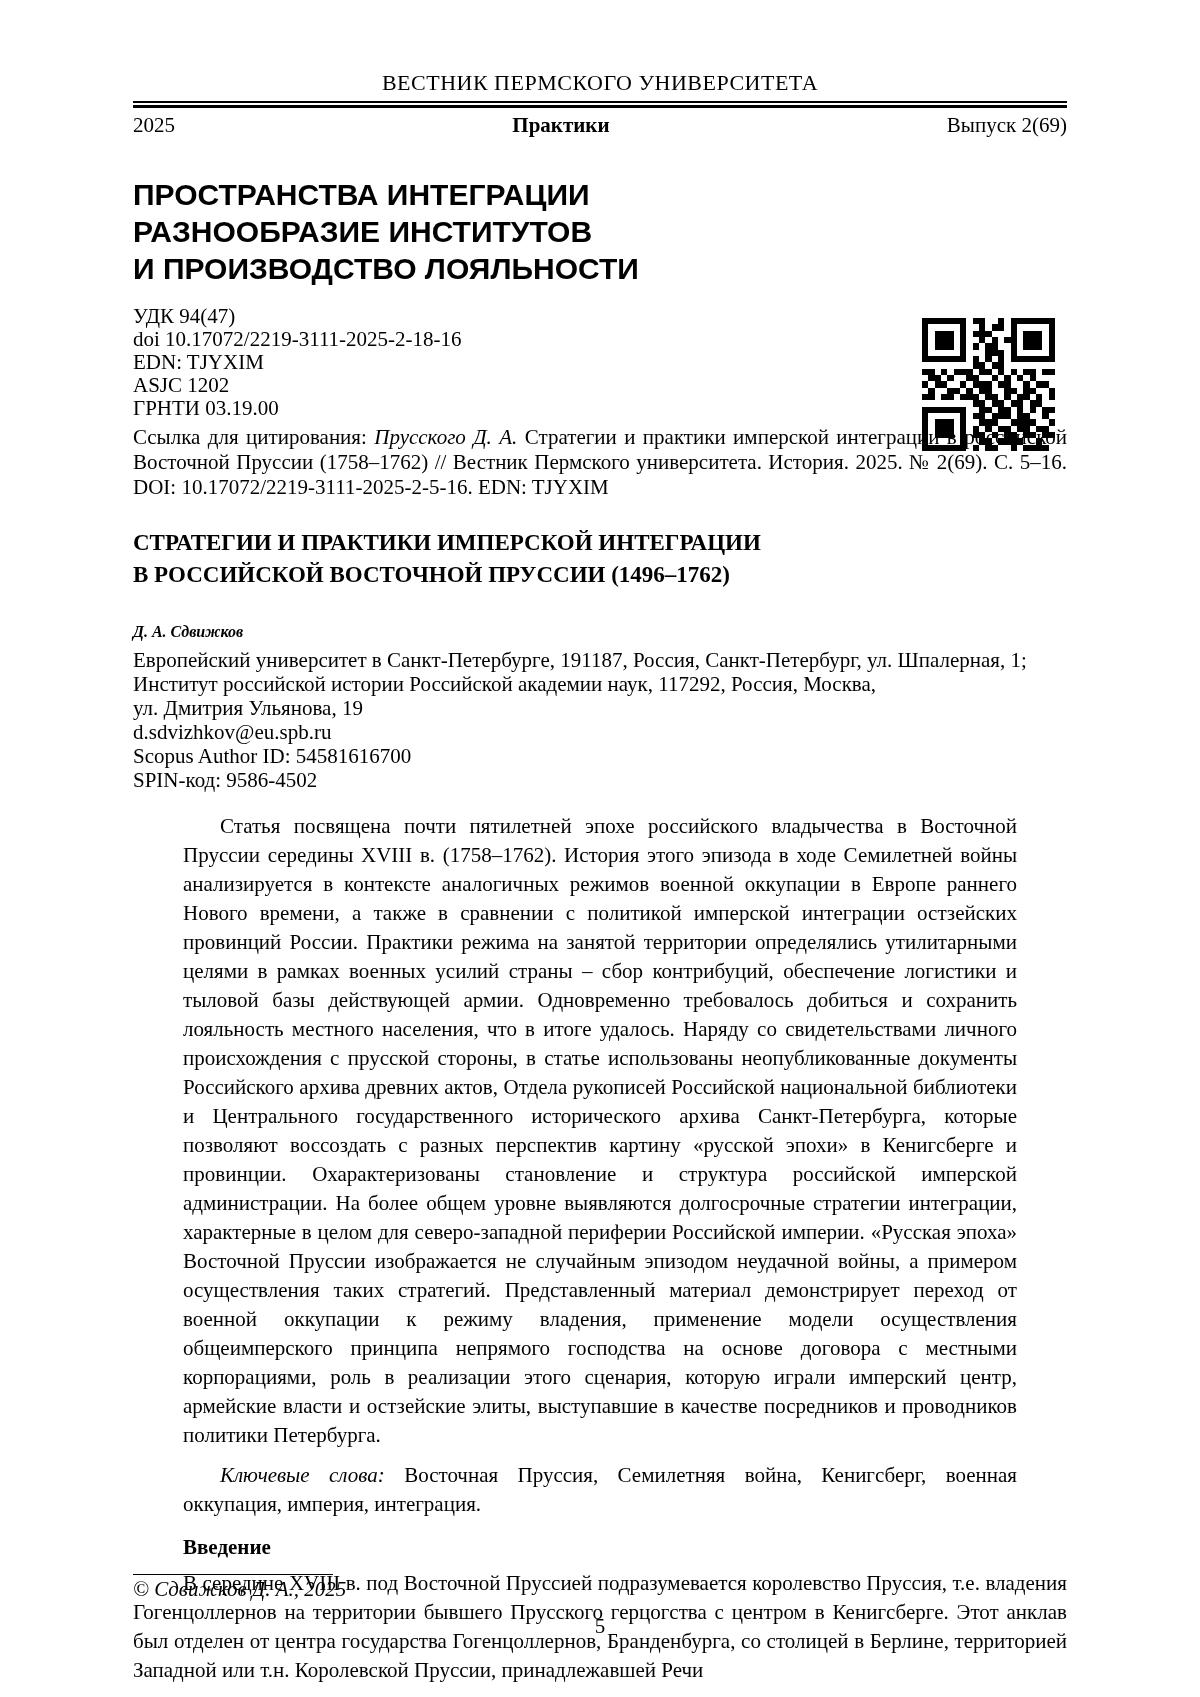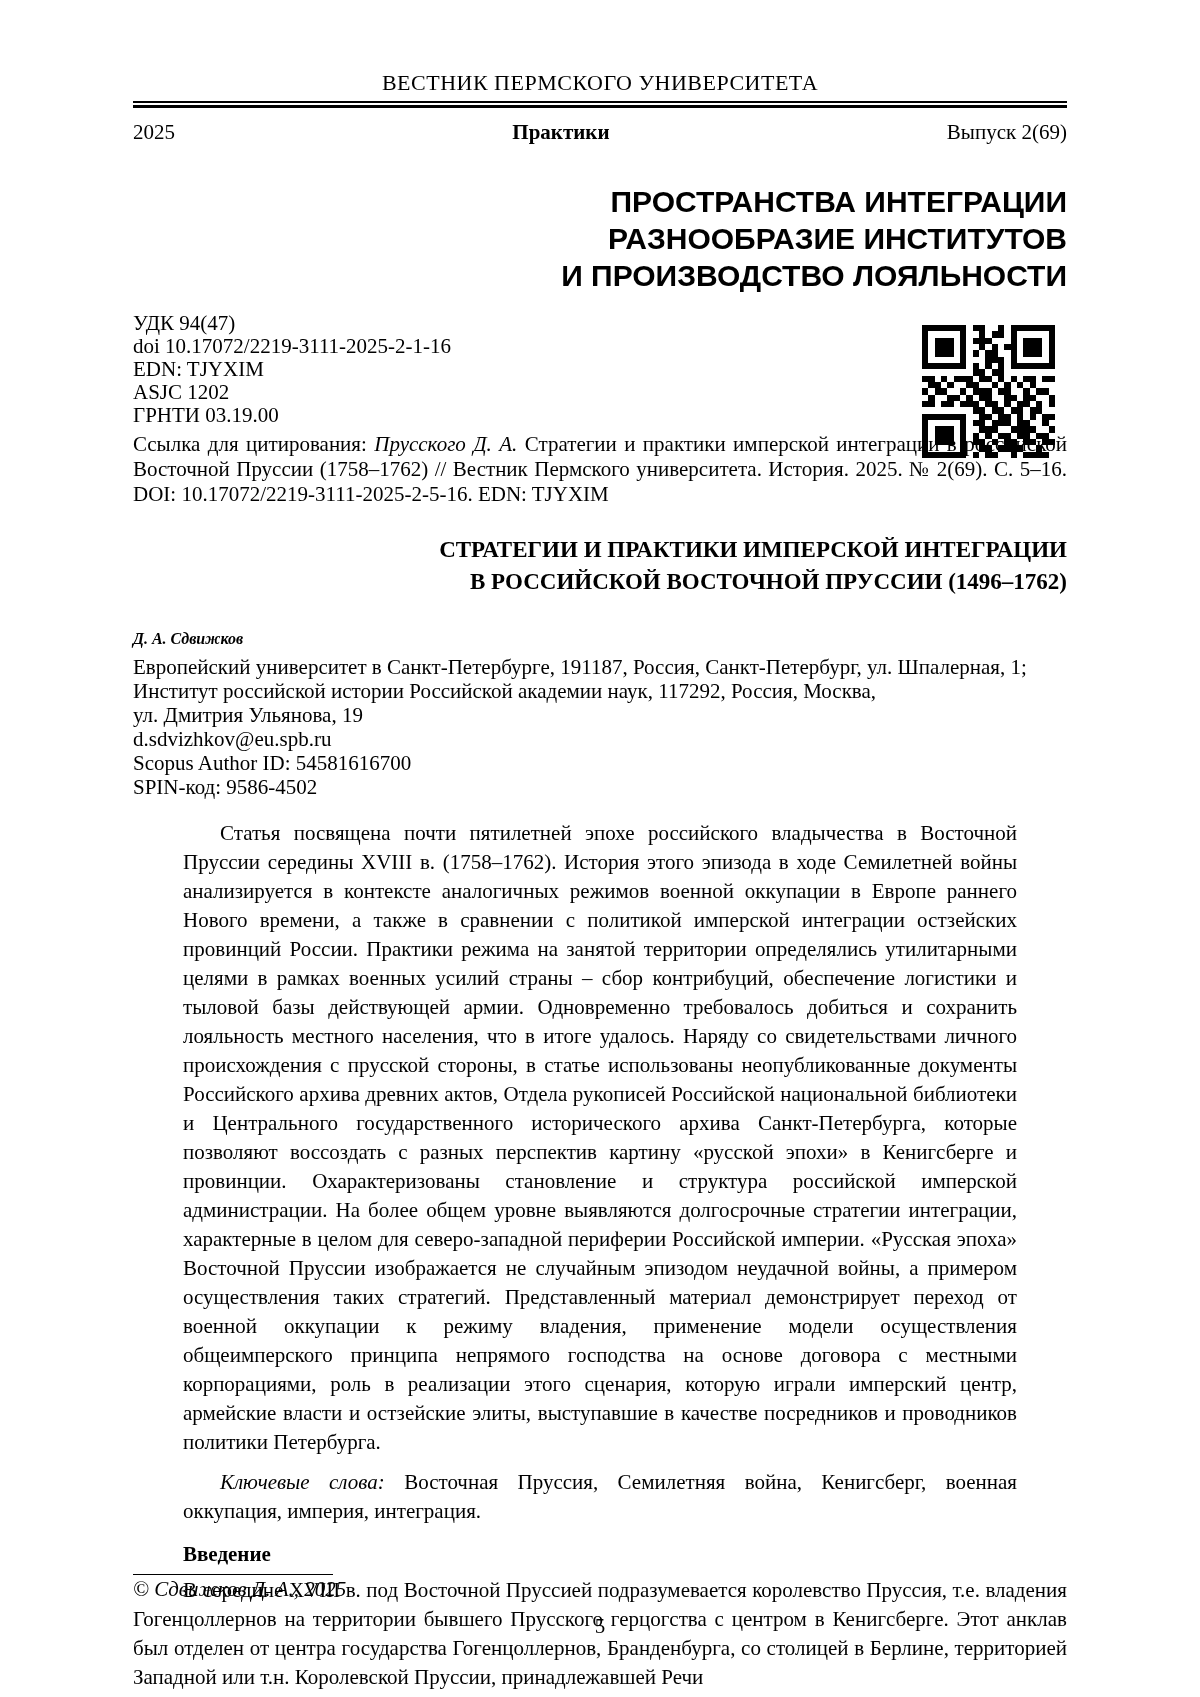--- a/index.html
+++ b/index.html
@@ -24,27 +24,27 @@
   }
   .double-rule {
     height: 2px;
     border-top: 2px solid #000;
     border-bottom: 3px solid #000;
   }
   .info-row {
     display: flex;
     justify-content: space-between;
     align-items: flex-end;
-    padding-top: 12px;
+    padding-top: 5px;
     font-size: 21px;
   }
   .info-center { font-weight: bold; }
   .section-title {
     margin-top: 38px;
-    text-align: right;
+    text-align: left;
     font-family: "Liberation Sans", "DejaVu Sans", sans-serif;
     font-weight: bold;
     font-size: 30px;
     line-height: 37px;
   }
   .meta-row { position: relative; margin-top: 18px; }
   .meta-block { font-size: 21px; line-height: 23px; }
   .qr {
     position: absolute;
     top: 13px;
@@ -54,21 +54,21 @@
   }
   .qr svg { width: 100%; height: 100%; fill: #000; shape-rendering: crispEdges; }
   .citation {
     margin-top: 5px;
     text-align: justify;
     line-height: 25px;
   }
   .citation .it { font-style: italic; }
   .article-title {
     margin-top: 27px;
-    text-align: right;
+    text-align: left;
     font-weight: bold;
     font-size: 23px;
     line-height: 32px;
   }
   .author-name {
     margin-top: 32px;
     font-weight: bold;
     font-style: italic;
     font-size: 16px;
   }
@@ -138,21 +138,21 @@
 
   <div class="section-title">
     <div>ПРОСТРАНСТВА ИНТЕГРАЦИИ</div>
     <div>РАЗНООБРАЗИЕ ИНСТИТУТОВ</div>
     <div>И ПРОИЗВОДСТВО ЛОЯЛЬНОСТИ</div>
   </div>
 
   <div class="meta-row">
     <div class="meta-block">
       <div>УДК 94(47)</div>
-      <div>doi 10.17072/2219-3111-2025-2-1-16</div>
+      <div>doi 10.17072/2219-3111-2025-2-18-16</div>
       <div>EDN: TJYXIM</div>
       <div>ASJC 1202</div>
       <div>ГРНТИ 03.19.00</div>
     </div>
     <div class="qr">
       <svg xmlns="http://www.w3.org/2000/svg" viewBox="0 0 21 21">
           <rect x="0" y="0" width="1" height="1"></rect>
           <rect x="1" y="0" width="1" height="1"></rect>
           <rect x="2" y="0" width="1" height="1"></rect>
           <rect x="3" y="0" width="1" height="1"></rect>

